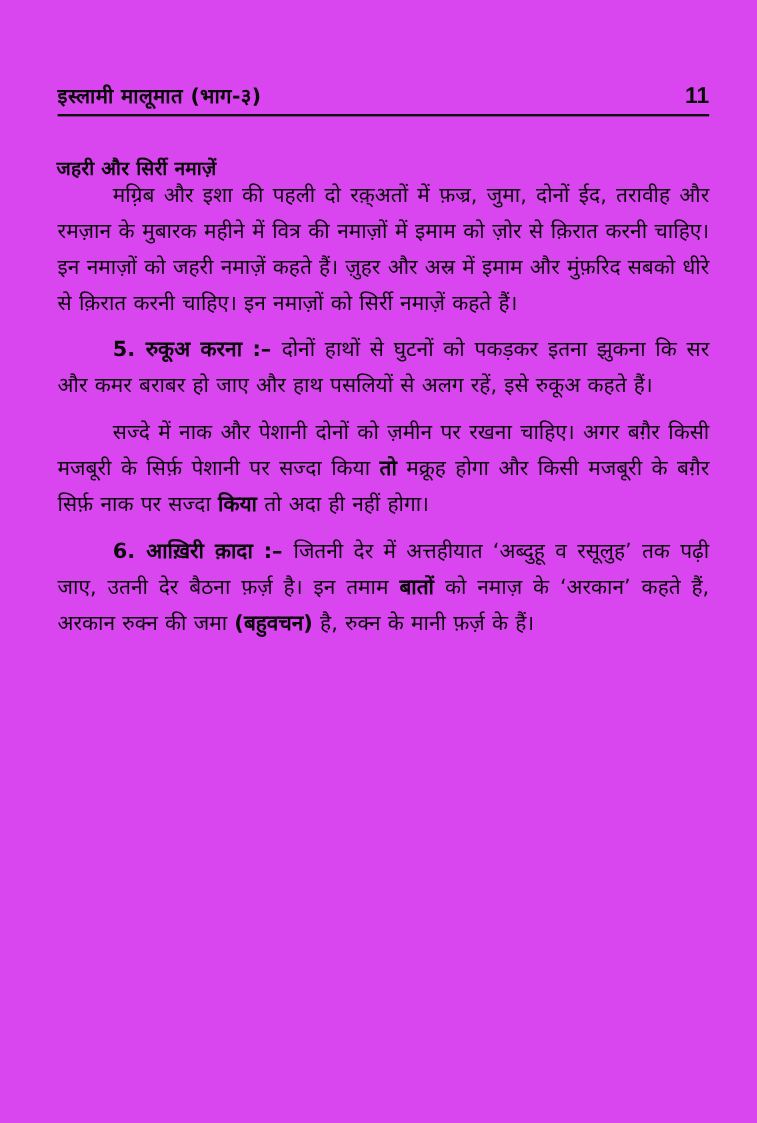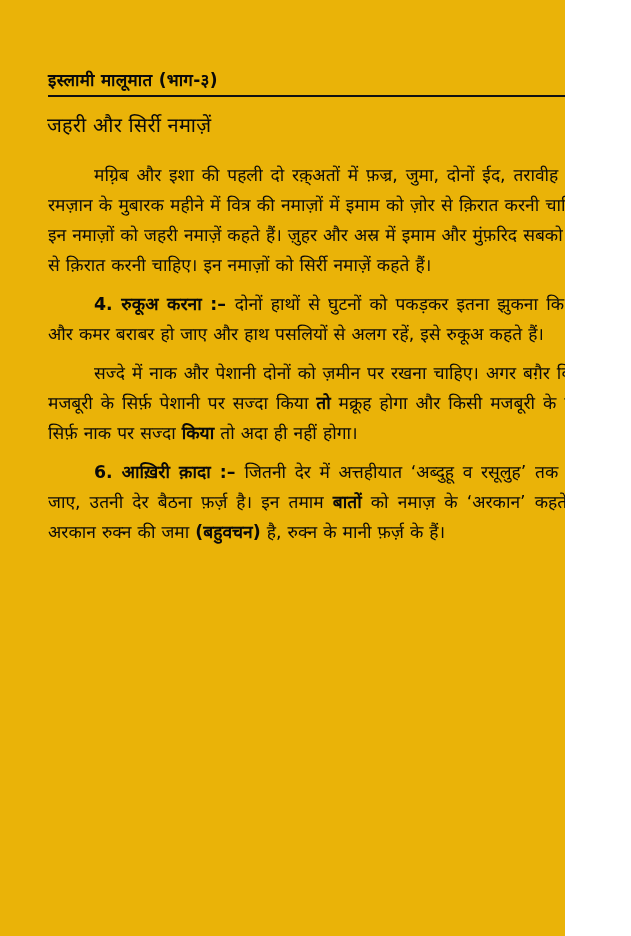--- a/index.html
+++ b/index.html
@@ -2,23 +2,23 @@
 <html><head>
 <meta charset="utf-8">
 <style>
   html, body {
     margin: 0;
     padding: 0;
     background: #ffffff;
   }
   .page {
     position: relative;
-    width: 565px;
+    width: 631px;
     height: 936px;
-    background: #eab308;
+    background: #d946ef;
     overflow: hidden;
     font-family: "Liberation Serif", "DejaVu Serif", serif;
     color: #0a0a0a;
     box-sizing: border-box;
   }
 
   
   .running-head {
     position: absolute;
     left: 48px;
@@ -46,34 +46,34 @@
     top: 95px;
     width: 543px;
     height: 2px;
     background: #111111;
   }
 
   
   .section-title {
     position: absolute;
     left: 47px;
-    top: 100px;
+    top: 120px;
     font-family: "DejaVu Sans", "Liberation Sans", sans-serif;
-    font-size: 20px;
-    font-weight: 400;
+    font-size: 16px;
+    font-weight: 700;
     letter-spacing: 0.2px;
     line-height: 1.2;
     white-space: nowrap;
   }
 
   
   .body-col {
     position: absolute;
     left: 48px;
-    top: 160px;
+    top: 148px;
     width: 543px;
   }
   .para {
     font-family: "DejaVu Sans", "Liberation Sans", sans-serif;
     font-size: 17.4px;
     line-height: 30px;
     text-align: justify;
     text-justify: inter-word;
     margin: 0 0 9px 0;
     word-spacing: 0.5px;
@@ -93,18 +93,18 @@
     <span class="running-head-title">इस्लामी मालूमात (भाग-३)</span>
     <span class="running-head-page">11</span>
   </div>
 
   <div class="head-rule"></div>
 
   <h1 class="section-title">जहरी और सिर्री नमाज़ें</h1>
 
   <div class="body-col">
       <p class="para indent"><span>मग़्रिब और इशा की पहली दो रक़्अतों में फ़ज्र, जुमा, दोनों ईद, तरावीह और रमज़ान के मुबारक महीने में वित्र की नमाज़ों में इमाम को ज़ोर से क़िरात करनी चाहिए। इन नमाज़ों को जहरी नमाज़ें कहते हैं। ज़ुहर और अस्र में इमाम और मुंफ़रिद सबको धीरे से क़िरात करनी चाहिए। इन नमाज़ों को सिर्री नमाज़ें कहते हैं।</span></p>
-      <p class="para indent"><span class="b">4. रुकूअ करना :– </span><span>दोनों हाथों से घुटनों को पकड़कर इतना झुकना कि सर और कमर बराबर हो जाए और हाथ पसलियों से अलग रहें, इसे रुकूअ कहते हैं।</span></p>
+      <p class="para indent"><span class="b">5. रुकूअ करना :– </span><span>दोनों हाथों से घुटनों को पकड़कर इतना झुकना कि सर और कमर बराबर हो जाए और हाथ पसलियों से अलग रहें, इसे रुकूअ कहते हैं।</span></p>
       <p class="para indent"><span>सज्दे में नाक और पेशानी दोनों को ज़मीन पर रखना चाहिए। अगर बग़ैर किसी मजबूरी  के सिर्फ़ पेशानी पर सज्दा किया </span><span class="b">तो</span><span> मक्रूह होगा और किसी मजबूरी के बग़ैर सिर्फ़ नाक पर सज्दा </span><span class="b">किया</span><span> तो अदा ही नहीं होगा।</span></p>
       <p class="para indent"><span class="b">6. आख़िरी क़ादा :– </span><span>जितनी देर में अत्तहीयात ‘अब्दुहू व रसूलुह’ तक पढ़ी जाए, उतनी देर बैठना फ़र्ज़ है। इन तमाम </span><span class="b">बातों</span><span> को नमाज़ के ‘अरकान’ कहते हैं, अरकान रुक्न की जमा </span><span class="b">(बहुवचन)</span><span> है, रुक्न के मानी फ़र्ज़ के हैं।</span></p>
     </div>
 
 </div>
 
 </body></html>

